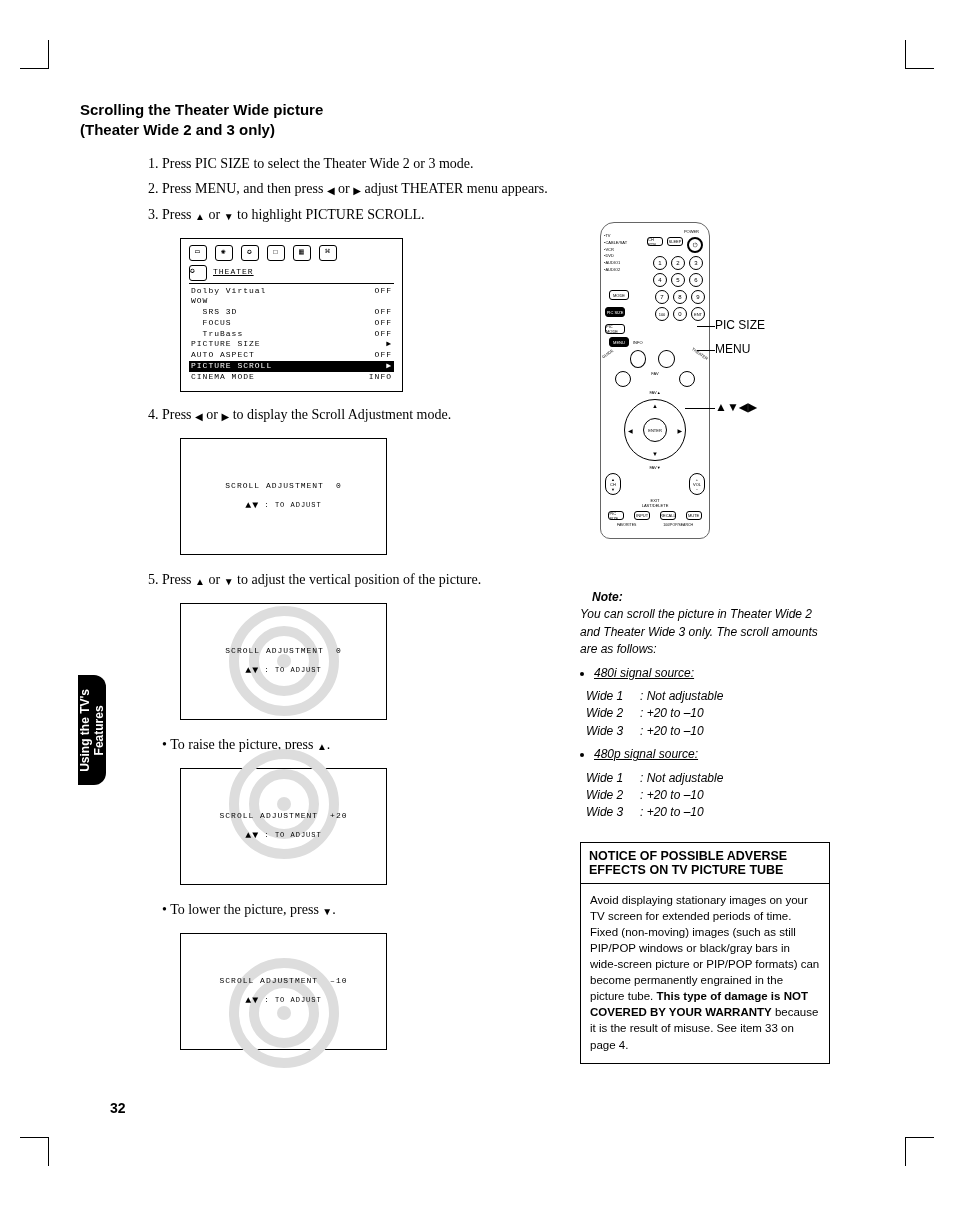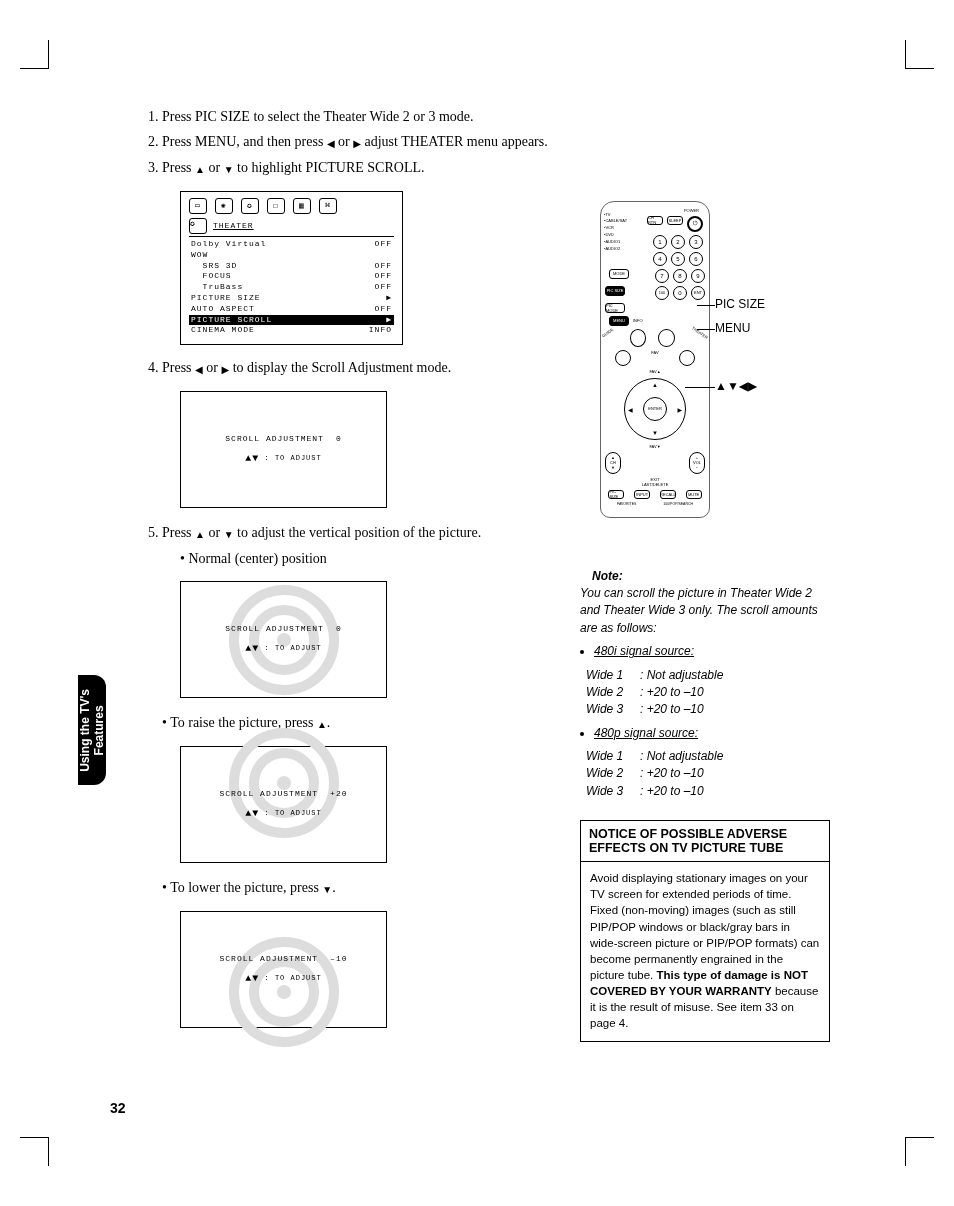--- a/index.html
+++ b/index.html
@@ -224,20 +224,24 @@
 <div class="crop-mark crop-br"></div>
 
 <div class="side-tab">
   <div class="rot">
     <span>Using the TV's</span><br>
     <span>Features</span>
   </div>
 </div>
 
 <div class="page">
+  <h2 class="heading">
+    <span>Scrolling the Theater Wide picture</span><br>
+    <span>(Theater Wide 2 and 3 only)</span>
+  </h2>
 
   <div class="columns">
 
     <div class="col-left">
 
       <ol class="steps">
         <li><span>Press PIC SIZE to select the Theater Wide 2 or 3 mode.</span></li>
         <li>
           <span>Press MENU, and then press </span><span class="tri-left"></span><span> or </span><span class="tri-right"></span><span> adjust THEATER menu appears.</span>
         </li>
@@ -311,21 +315,20 @@
                   <span>0</span>
                 </div>
               <div class="line2"><span class="tri-up"></span><span class="tri-down"></span> <span>: TO  ADJUST</span></div>
             </div>
           </div>
         </li>
 
         <li>
           <span>Press </span><span class="tri-up"></span><span> or </span><span class="tri-down"></span><span> to adjust the vertical position of the picture.</span>
 
-          <div class="sub sub-indent">• <span>Normal (center) position</span></div>
           <div class="osd-scroll">
             <div class="bg-rings">
               <div class="ring" style="width:90px;height:90px;border:10px solid #ddd;"></div>
               <div class="ring" style="width:50px;height:50px;border:10px solid #ddd;"></div>
               <div class="ring" style="width:14px;height:14px;background:#ddd;"></div>
             </div>
             <div class="content">
               <div class="line1">
                   <span>SCROLL  ADJUSTMENT</span>
                   <span>0</span>

